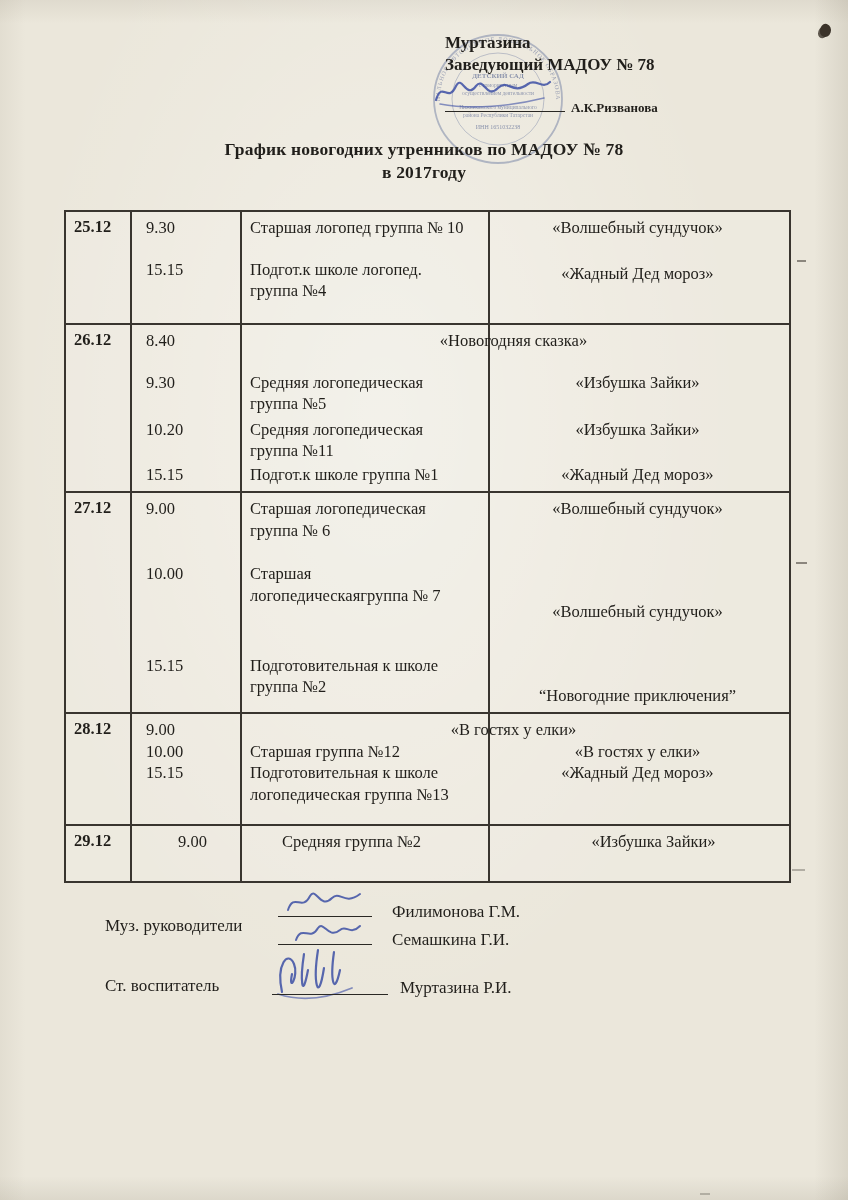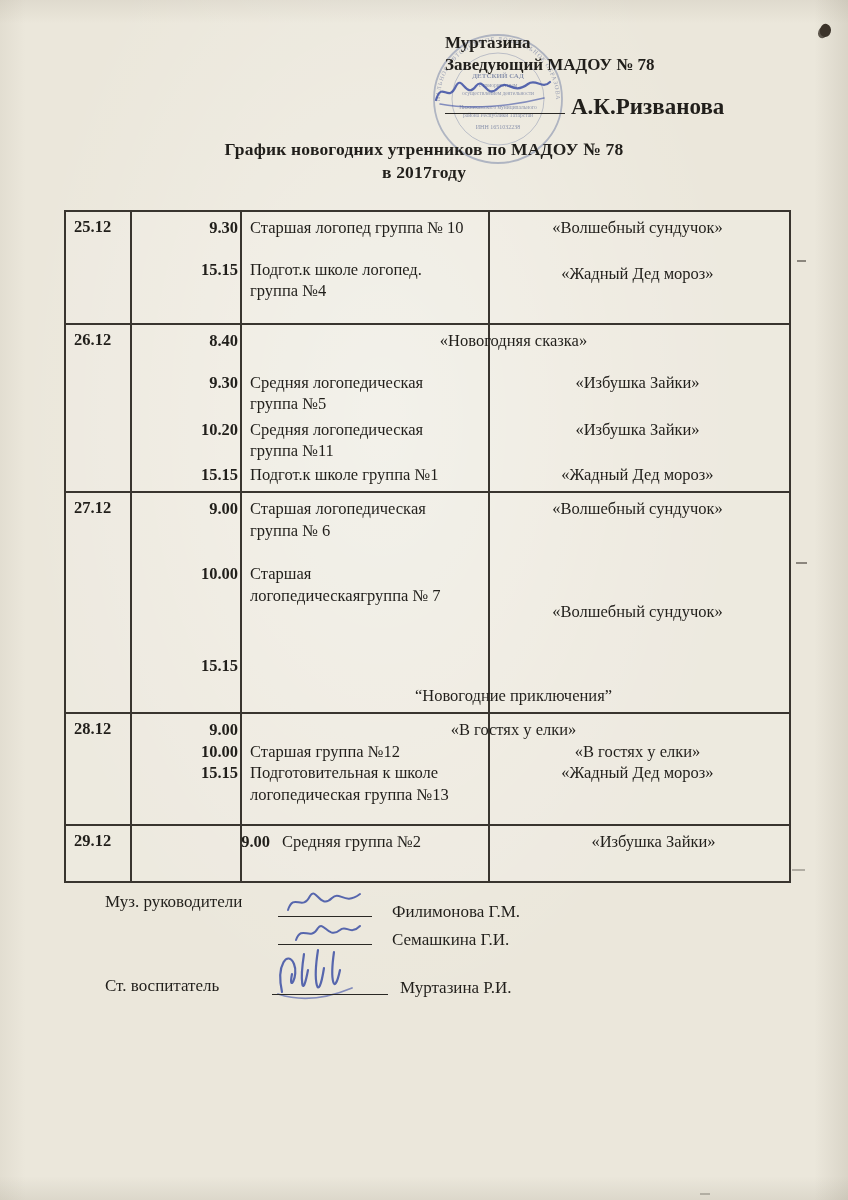--- a/index.html
+++ b/index.html
@@ -11,42 +11,42 @@
       linear-gradient(to right, rgba(120,110,90,.08) 0%, rgba(0,0,0,0) 3%, rgba(0,0,0,0) 96%, rgba(90,80,60,.12) 100%),
       linear-gradient(to bottom, rgba(120,110,90,.10) 0%, rgba(0,0,0,0) 2%, rgba(0,0,0,0) 98%, rgba(90,80,60,.10) 100%);
     font-family:"Liberation Serif","DejaVu Serif",serif;
     color:#211f1b;
   }
   .b{font-weight:bold;}
   
   .approval{position:absolute;left:445px;top:32px;font-size:17px;line-height:22px;}
   .appr-sign-row{margin-top:20px;white-space:nowrap;}
   .sig-line{display:inline-block;width:120px;border-bottom:1.6px solid #2a2824;height:14px;vertical-align:baseline;}
-  .appr-name{margin-left:6px;font-size:23px;}
+  .appr-name{margin-left:6px;font-size:13px;}
   
   .stamp{position:absolute;left:425px;top:26px;width:146px;height:146px;pointer-events:none;opacity:.85;}
   
   .ink{position:absolute;pointer-events:none;}
   
   .title{position:absolute;left:0;top:138px;width:848px;text-align:center;font-size:17.5px;font-weight:bold;line-height:23px;letter-spacing:.2px;}
   
   .table{position:absolute;left:64px;top:210px;width:727px;border:2px solid #39352f;box-sizing:border-box;background:rgba(255,255,255,.12);}
   .block{
     position:relative;display:flex;border-bottom:2px solid #39352f;box-sizing:border-box;
     background-image:linear-gradient(#39352f,#39352f),linear-gradient(#39352f,#39352f);
     background-size:2px 100%,2px 100%;
     background-position:174px 0,422px 0;
     background-repeat:no-repeat;
   }
   .block:last-child{border-bottom:none;}
   .h1{min-height:113px;} .h2{min-height:162px;} .h3{min-height:205px;} .h4{min-height:112px;} .h5{min-height:55px;gap:32px;}
   .date{width:66px;border-right:2px solid #39352f;box-sizing:border-box;font-weight:bold;font-size:16.5px;padding:5px 14px 0 8px;flex:none;}
   .entries{flex:1;display:flex;flex-direction:column;padding:5px 0 6px 0;}
   .entry{display:flex;align-items:flex-start;font-size:16.5px;line-height:21.5px;}
-  .time{width:106px;flex:none;box-sizing:border-box;padding-left:8px;font-weight:bold;text-align:right;}
+  .time{width:106px;flex:none;box-sizing:border-box;padding-left:14px;font-weight:normal;}
   .group{width:248px;flex:none;box-sizing:border-box;padding:0 14px 0 12px;}
   .show{flex:1;text-align:center;padding:0 8px;}
   .mt20{margin-top:20px;} .mt22{margin-top:22px;} .mt32{margin-top:32px;} .mt4{margin-top:4px;} .mt2{margin-top:2px;}
   .showdrop4{margin-top:4px;} .showdrop38{margin-top:38px;} .showdrop30{margin-top:30px;}
   
   .footer{position:absolute;left:0;top:880px;width:848px;height:160px;font-size:17px;}
   .f-abs{position:absolute;}
   .u-line{position:absolute;border-bottom:1.6px solid #2a2824;height:0;}
   
   .corner-mark{position:absolute;left:820px;top:24px;width:11px;height:13px;background:#3b332a;border-radius:45% 55% 50% 50%;transform:rotate(18deg);box-shadow:-2px 3px 0 -1px rgba(59,51,42,.8);}
@@ -149,20 +149,21 @@
           <div class="group">Старшая логопедическая группа № 6</div>
           <div class="show">«Волшебный сундучок»</div>
         </div>
         <div class="entry mt22">
           <div class="time">10.00</div>
           <div class="group">Старшая логопедическаягруппа № 7</div>
           <div class="show showdrop38">«Волшебный сундучок»</div>
         </div>
         <div class="entry mt32">
           <div class="time">15.15</div>
+          <div class="group">Подготовительная  к  школе группа №2</div>
           <div class="show showdrop30">“Новогодние приключения”</div>
         </div>
       </div>
     </div>
 
     <div class="block h4">
       <div class="date">28.12</div>
       <div class="entries">
         <div class="entry">
           <div class="time">9.00</div>
@@ -188,21 +189,21 @@
           <div class="time">9.00</div>
           <div class="group">Средняя группа №2</div>
           <div class="show">«Избушка Зайки»</div>
         </div>
       </div>
     </div>
 
   </div>
 
   <div class="footer">
-    <div class="f-abs" style="left:105px;top:12px">Муз. руководители</div>
+    <div class="f-abs" style="left:105px;top:36px">Муз. руководители</div>
 
     <svg class="ink" style="left:282px;top:4px" width="86" height="34" viewBox="0 0 86 34">
       <path d="M6,26 C12,8 20,28 28,12 C34,2 38,26 50,14 C58,6 62,22 78,10" fill="none" stroke="#3c4fa5" stroke-width="2" stroke-linecap="round" opacity=".85"></path>
     </svg>
     <div class="u-line" style="left:278px;top:36px;width:94px"></div>
     <div class="f-abs" style="left:392px;top:22px">Филимонова Г.М.</div>
 
     <svg class="ink" style="left:292px;top:38px" width="72" height="28" viewBox="0 0 72 28">
       <path d="M4,22 C10,6 18,24 26,10 C32,2 36,22 48,12 C54,6 58,18 68,8" fill="none" stroke="#3c4fa5" stroke-width="2" stroke-linecap="round" opacity=".85"></path>
     </svg>

